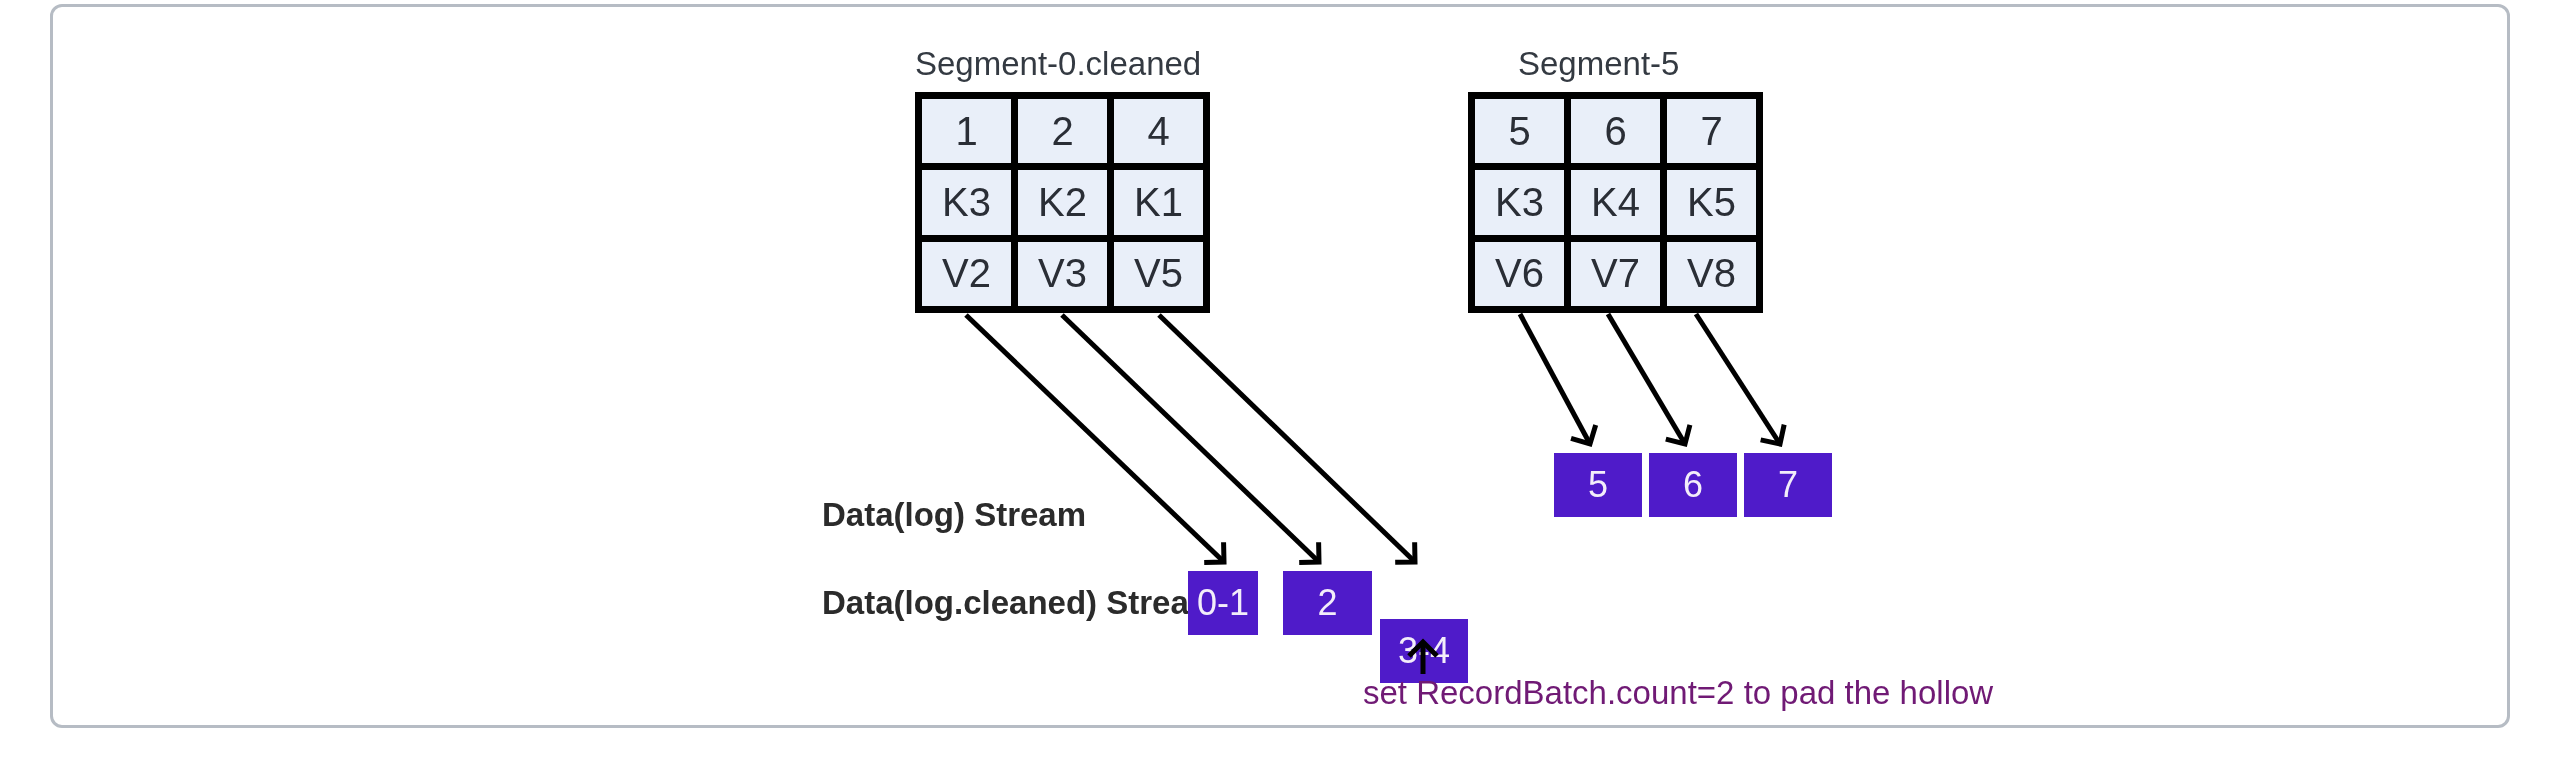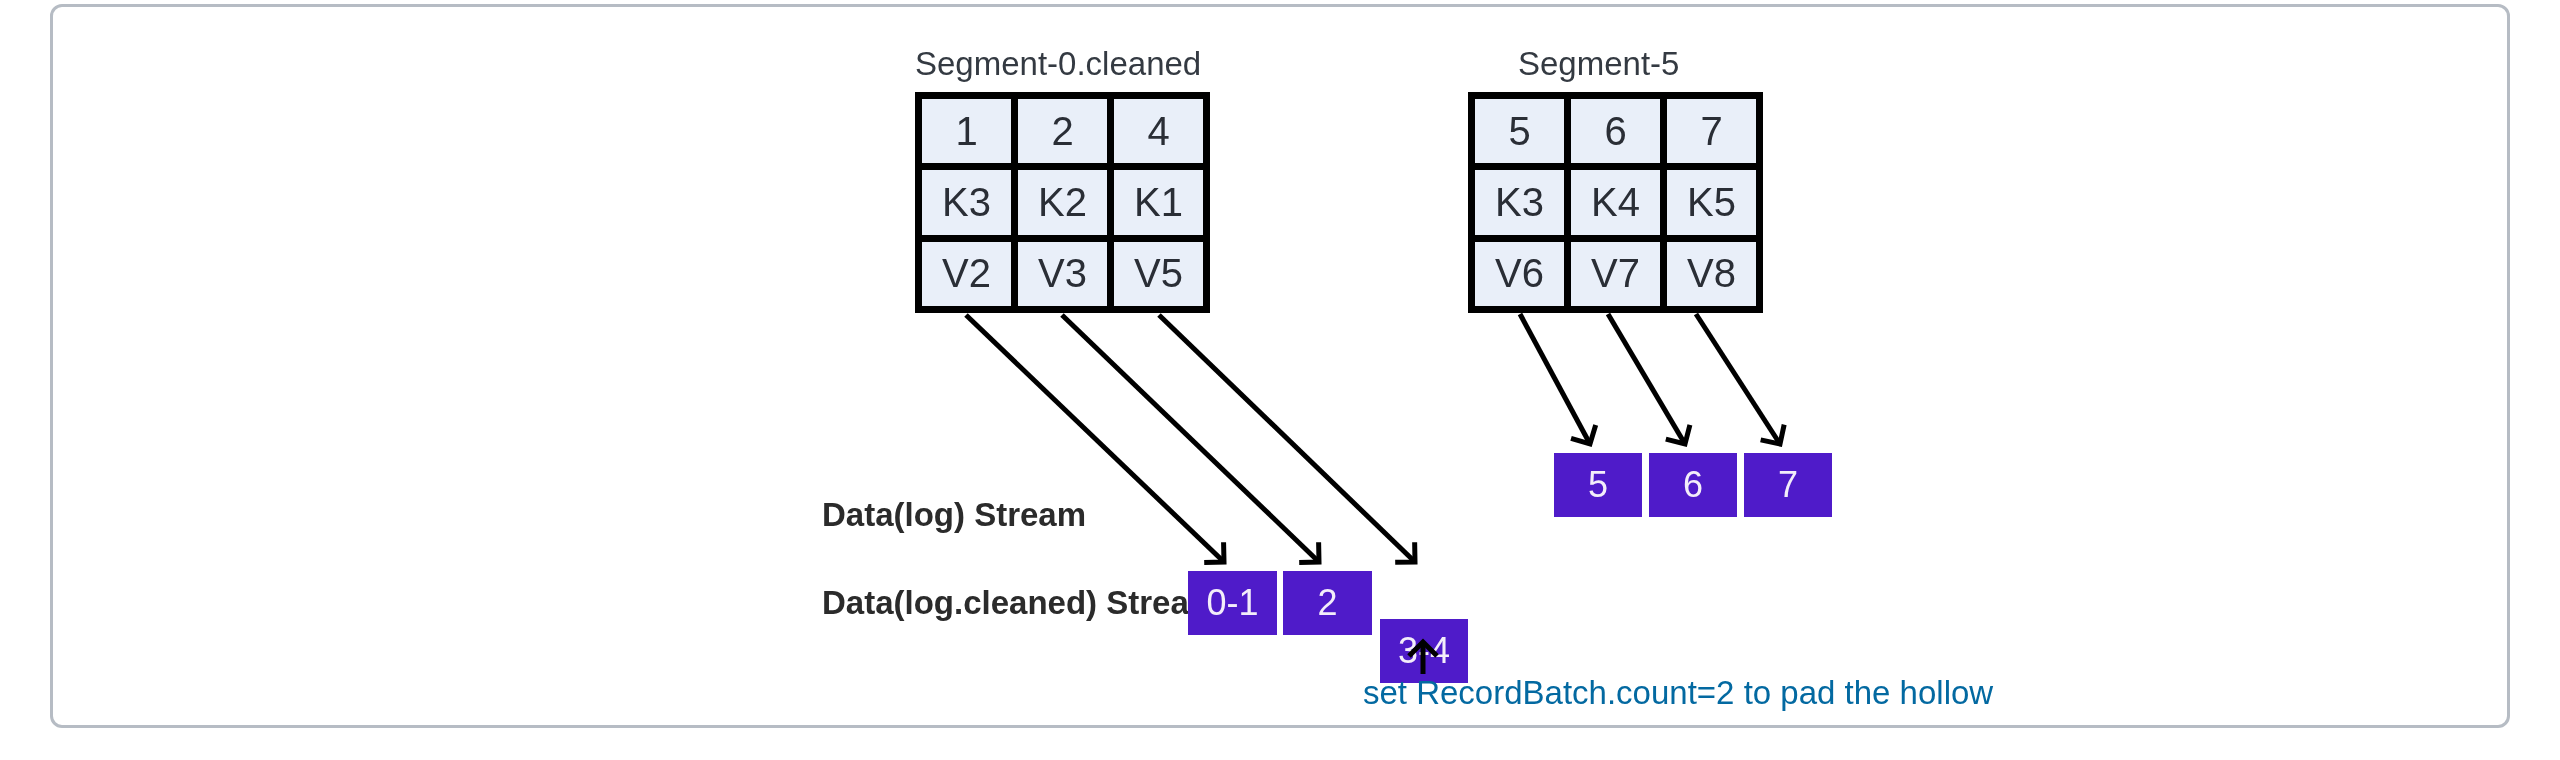--- a/index.html
+++ b/index.html
@@ -31,21 +31,21 @@
     color:var(--label-text,#2b2b2b); white-space:nowrap;
   }
   .pbox {
     position:absolute; height:64px;
     background:var(--accent-purple,#4f1bc9); color:var(--box-text,#f3edfa);
     display:flex; align-items:center; justify-content:center;
     font-size:36px;
   }
   .annotation {
     position:absolute; font-size:33px; line-height:40px;
-    color:#0369a1; white-space:nowrap;
+    color:#701a75; white-space:nowrap;
   }
   svg.arrows {
     position:absolute; left:0; top:0; width:2560px; height:760px;
     color:var(--arrow,#000000); pointer-events:none;
   }
 </style>
 </head>
 <body>
 
 <div class="card"></div>
@@ -76,21 +76,21 @@
   <div class="cell">V8</div>
 </div>
 
 <div class="stream-label" style="left:822px; top:467px;margin-top:28px;">Data(log) Stream</div>
 <div class="stream-label" style="left:822px; top:583px;">Data(log.cleaned) Stream</div>
 
 <div class="pbox" style="left:1554px; top:453px; width:88px;">5</div>
 <div class="pbox" style="left:1649px; top:453px; width:88px;">6</div>
 <div class="pbox" style="left:1744px; top:453px; width:88px;">7</div>
 
-<div class="pbox" style="left:1188px; top:571px; width:89px;">0-1</div>
+<div class="pbox" style="left:1188px; top:571px; width:70px;">0-1</div>
 <div class="pbox" style="left:1283px; top:571px; width:89px;">2</div>
 <div class="pbox" style="left:1380px; top:571px; width:88px;margin-top:48px;">3-4</div>
 
 <div class="annotation" style="left:1363px; top:673px;">set RecordBatch.count=2 to pad the hollow</div>
 
 <svg class="arrows" xmlns="http://www.w3.org/2000/svg">
   <defs>
     <marker id="vhead" markerUnits="userSpaceOnUse" markerWidth="40" markerHeight="40" refX="30" refY="20" orient="auto">
       <path d="M16,6 L30,20 L16,34" fill="none" stroke="currentColor" stroke-width="5"></path>
     </marker>

